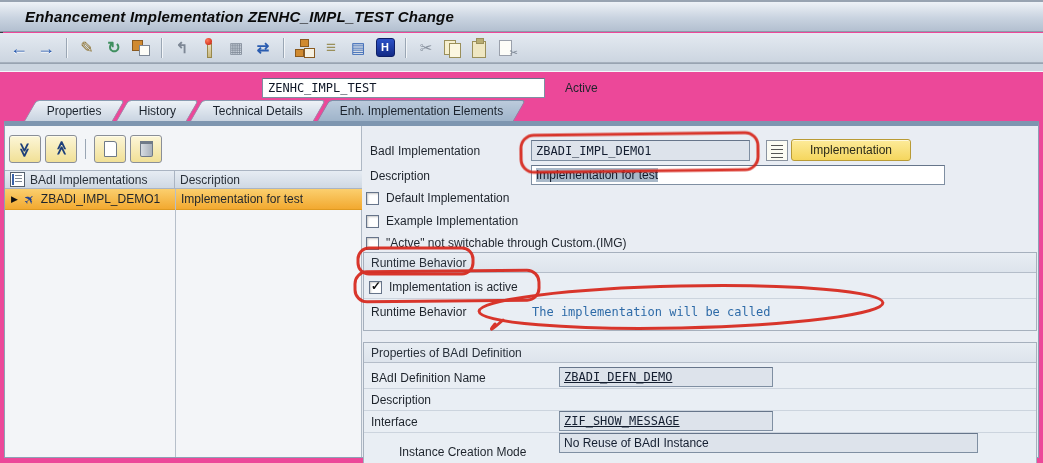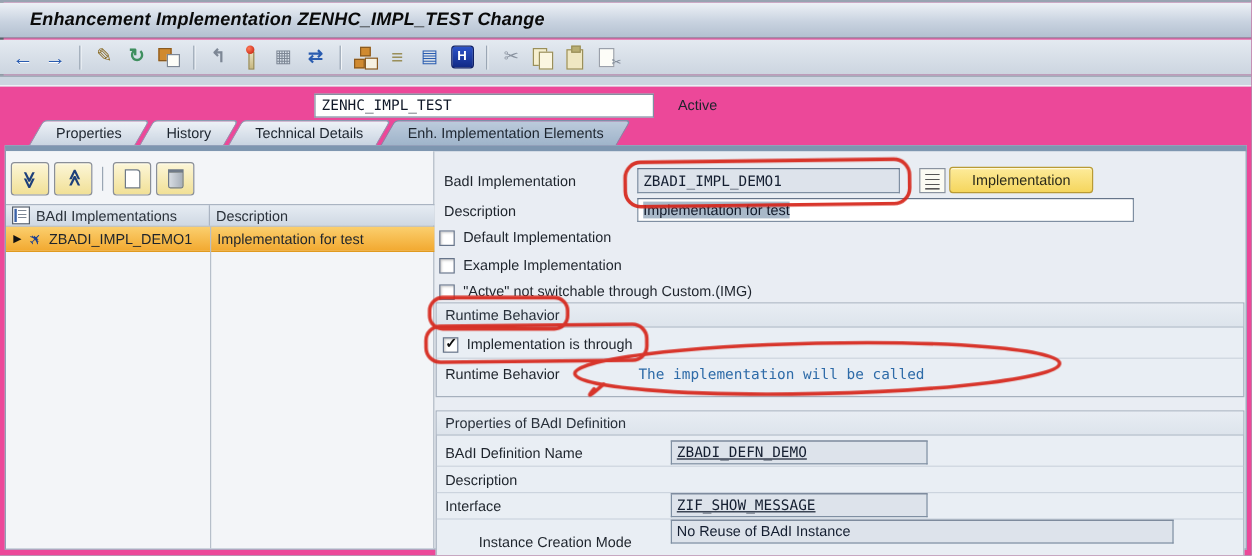--- a/index.html
+++ b/index.html
@@ -276,21 +276,21 @@
         </div>
 
         <div class="gbox" style="left:0;top:126px;width:674px;height:79px;">
           <div class="ghead">
             <span>Runtime Behavior</span>
           </div>
           <div class="cbrow" style="left:5px;top:27px;">
             <span class="cb checked">
                 <span class="mark">✓</span>
               </span>
-            <span>Implementation is through</span>
+            <span>Implementation is active</span>
           </div>
           <div class="hairline" style="top:45px;"></div>
           <span class="flabel" style="left:7px;top:52px;">Runtime Behavior</span>
           <span class="rb-value mono" style="left:168px;top:52px;">The implementation will be called</span>
         </div>
 
         <div class="gbox" style="left:0;top:216px;width:674px;height:140px;">
           <div class="ghead">
             <span>Properties of BAdI Definition</span>
           </div>

